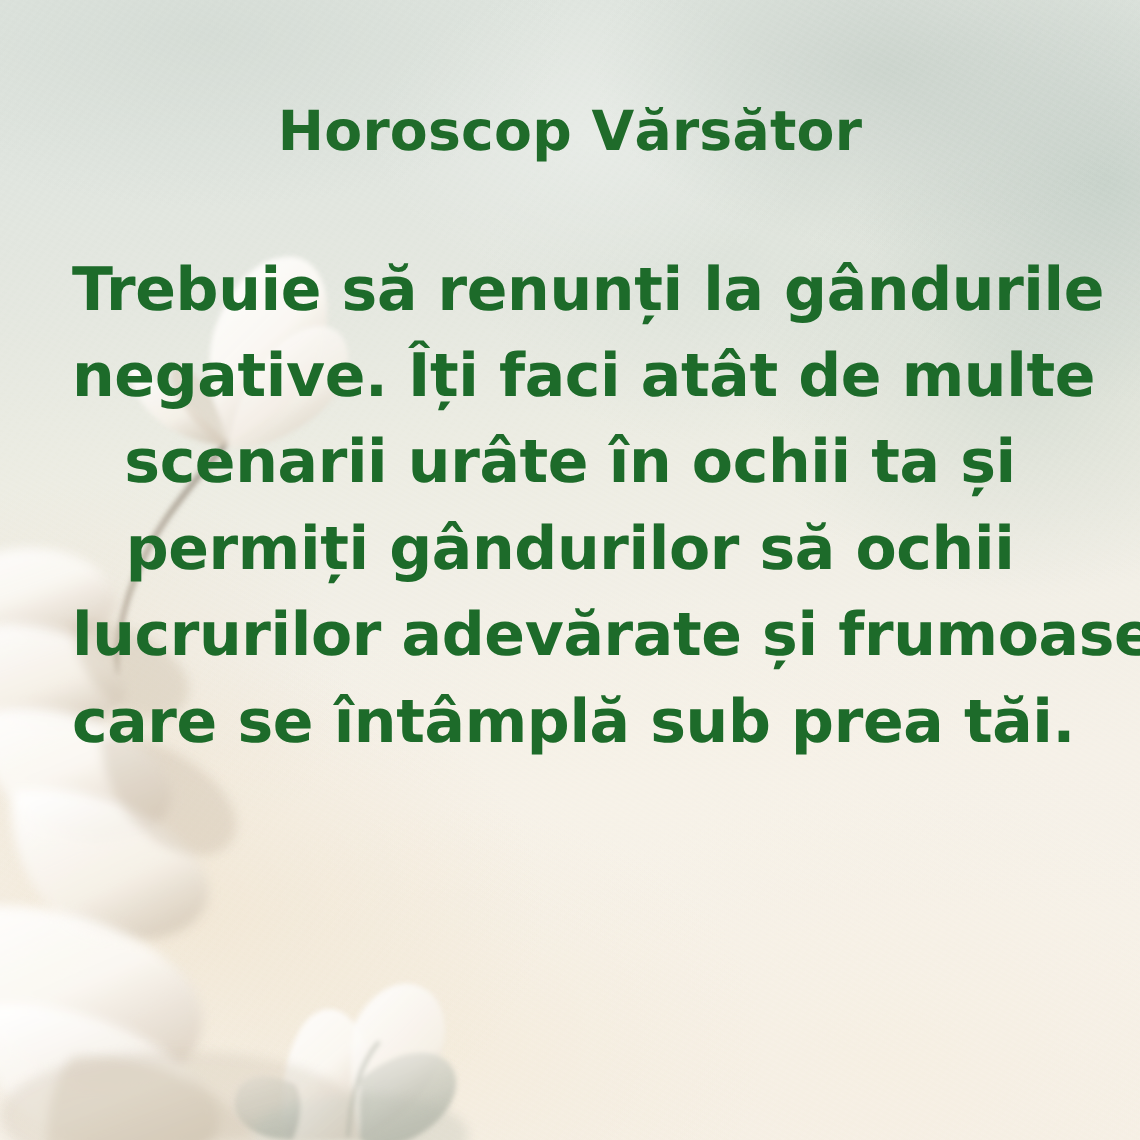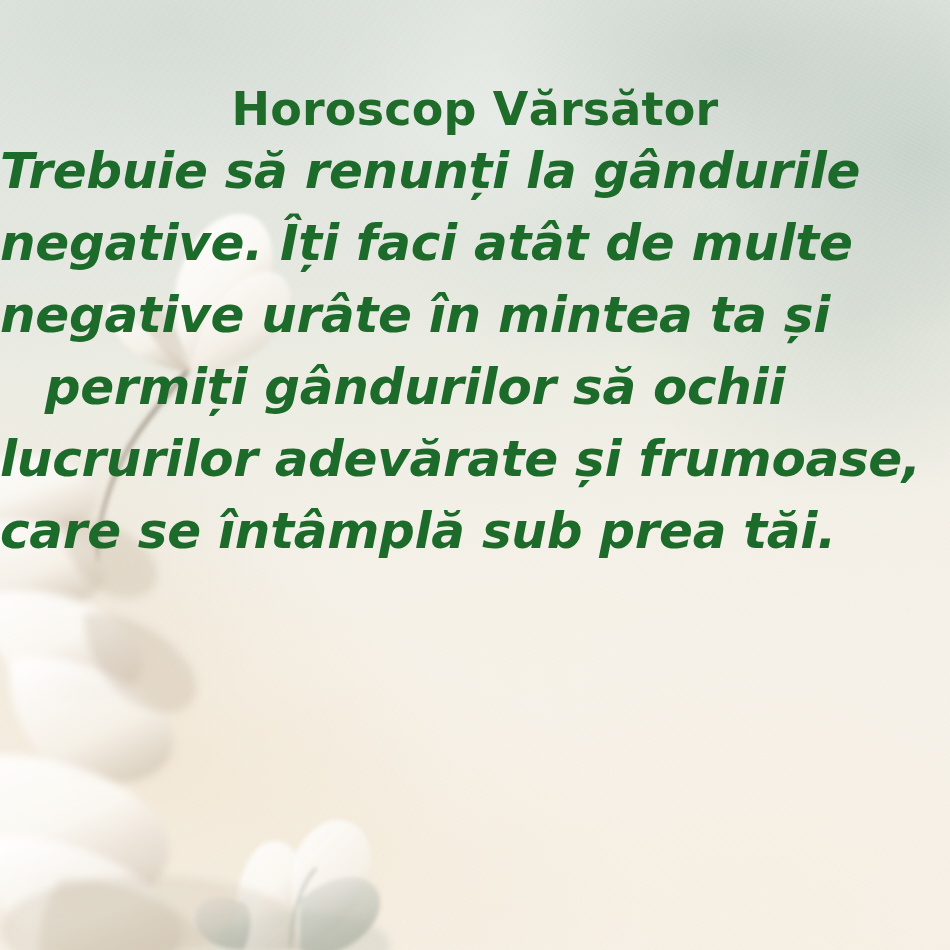--- a/index.html
+++ b/index.html
@@ -75,38 +75,39 @@
     pointer-events: none;
   }
   .flowers svg { display: block; width: 950px; height: 950px; }
 
   
   .content {
     position: absolute;
     inset: 0;
     display: flex;
     flex-direction: column;
+    align-items: center;
   }
 
   .title {
     margin-top: 84px;
     font-family: "DejaVu Sans", sans-serif;
     font-size: 46px;
     font-weight: 700;
     letter-spacing: 0.2px;
     color: #1f6b2a;
     text-align: center;
     line-height: 1.1;
     white-space: nowrap;
   }
 
   .body-block {
+    margin-top: 70px;
     width: 830px;
     text-align: center;
-    font-style: italic;
   }
 
   .body-line {
     font-family: "DejaVu Sans", sans-serif;
     font-size: 50px;
     font-weight: 700;
     line-height: 72px;
     color: #1d6b2a;
     letter-spacing: -0.3px;
     white-space: nowrap;
@@ -191,20 +192,20 @@
     </svg>
   </div>
 
   <div class="content">
 
     <div class="title">Horoscop Vărsător</div>
 
     <div class="body-block">
       <div class="body-line">Trebuie să renunți la gândurile</div>
       <div class="body-line">negative. Îți faci atât de multe</div>
-      <div class="body-line">negative urâte în mintea ta și</div>
+      <div class="body-line">scenarii urâte în ochii ta și</div>
       <div class="body-line">permiți gândurilor să ochii</div>
       <div class="body-line">lucrurilor adevărate și frumoase,</div>
       <div class="body-line">care se întâmplă sub prea tăi.</div>
     </div>
 
   </div>
 </div>
 
 </body></html>

